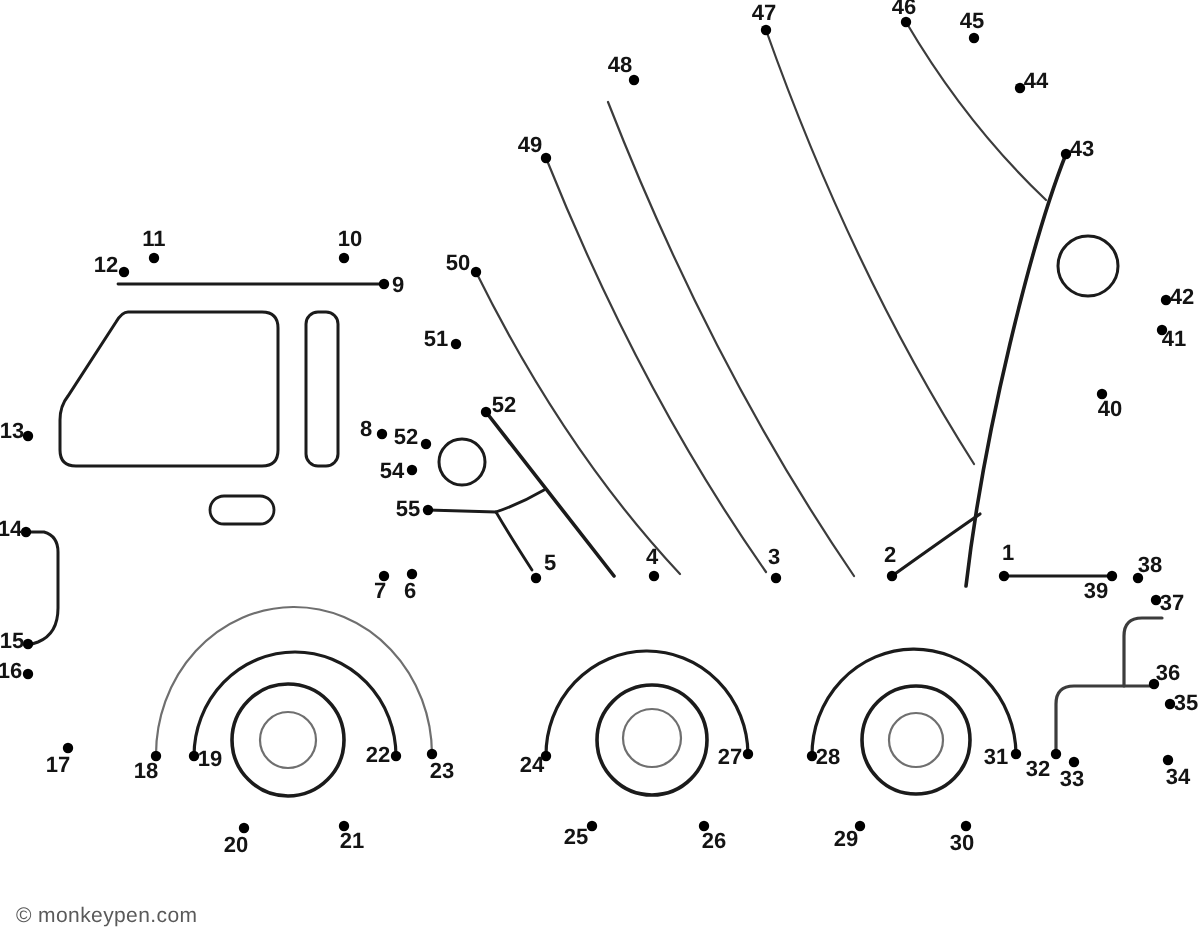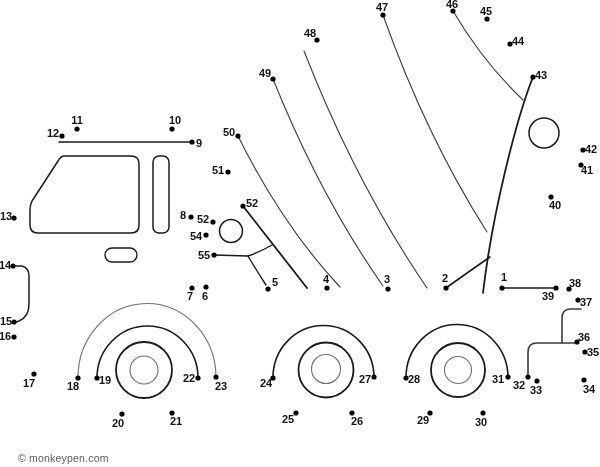--- a/index.html
+++ b/index.html
@@ -10,21 +10,21 @@
     overflow:hidden;
     font-family:"Liberation Sans", sans-serif;
   }
   #puzzle-svg{position:absolute;left:0;top:0;}
   .dot-label{
     font-family:"Liberation Sans", sans-serif;
     font-weight:600;
   }
   #copyright{
     position:absolute;
-    left:18px;top:452px;
+    left:8px;top:452px;
     font-size:10.5px;
     line-height:12px;
     letter-spacing:0.2px;
     color:#5a5a5a;
   }
 </style>
 </head>
 <body>
 
 <div id="worksheet">

